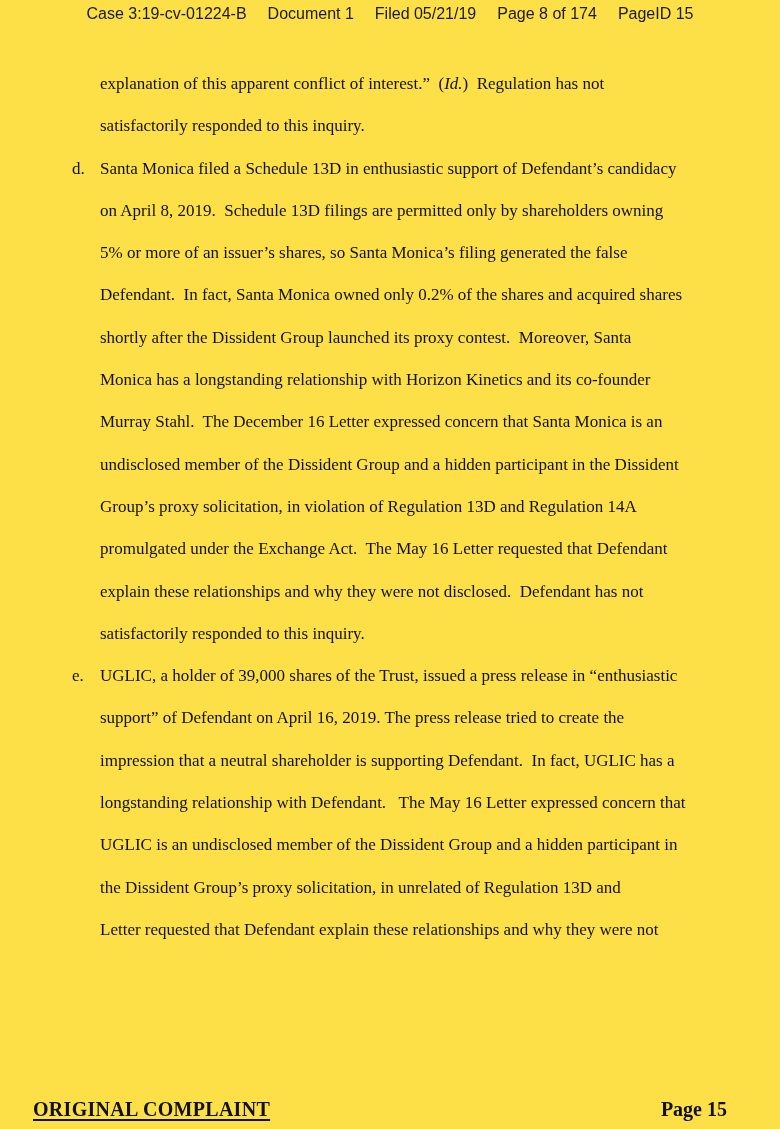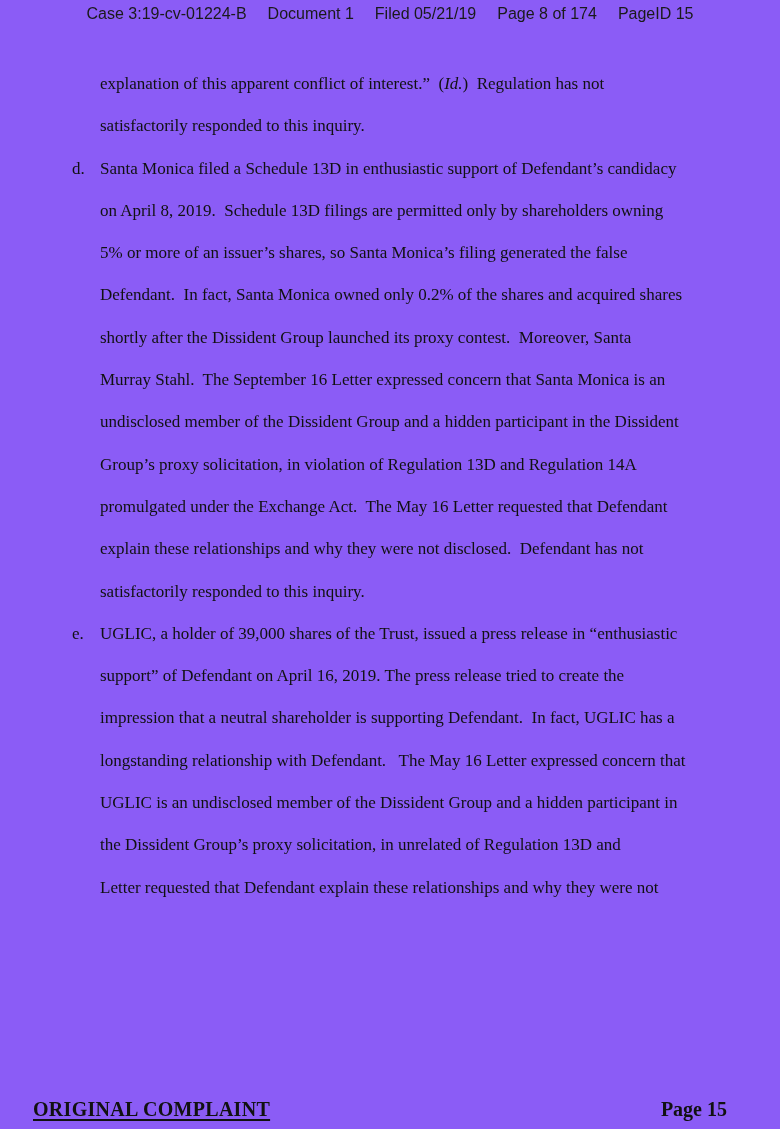--- a/index.html
+++ b/index.html
@@ -5,21 +5,21 @@
   html, body {
     margin: 0;
     padding: 0;
     background: #e8e8e8;
   }
   .page {
     position: relative;
     width: 780px;
     height: 1129px;
     margin: 0 auto;
-    background: #8b5cf6;
+    background: #fde047;
     color: #141414;
     overflow: hidden;
   }
   .court-header {
     position: absolute;
     top: 5px;
     left: 0;
     right: 0;
     display: flex;
     justify-content: center;
@@ -77,21 +77,22 @@
   <div class="court-header" id="court-header"><span>Case 3:19-cv-01224-B</span><span>Document 1</span><span>Filed 05/21/19</span><span>Page 8 of 174</span><span>PageID 15</span></div>
 
   <div class="doc-body" id="doc-body">
       <div class="text-line"><span>explanation of this apparent conflict of interest.”  (</span><em>Id.</em><span>)  Regulation has not</span></div>
       <div class="text-line"><span>satisfactorily responded to this inquiry.</span></div>
       <div class="text-line"><span class="item-label">d.</span><span>Santa Monica filed a Schedule 13D in enthusiastic support of Defendant’s candidacy</span></div>
       <div class="text-line"><span>on April 8, 2019.  Schedule 13D filings are permitted only by shareholders owning</span></div>
       <div class="text-line"><span>5% or more of an issuer’s shares, so Santa Monica’s filing generated the false</span></div>
       <div class="text-line"><span>Defendant.  In fact, Santa Monica owned only 0.2% of the shares and acquired shares</span></div>
       <div class="text-line"><span>shortly after the Dissident Group launched its proxy contest.  Moreover, Santa</span></div>
-      <div class="text-line"><span>Murray Stahl.  The September 16 Letter expressed concern that Santa Monica is an</span></div>
+      <div class="text-line"><span>Monica has a longstanding relationship with Horizon Kinetics and its co-founder</span></div>
+      <div class="text-line"><span>Murray Stahl.  The December 16 Letter expressed concern that Santa Monica is an</span></div>
       <div class="text-line"><span>undisclosed member of the Dissident Group and a hidden participant in the Dissident</span></div>
       <div class="text-line"><span>Group’s proxy solicitation, in violation of Regulation 13D and Regulation 14A</span></div>
       <div class="text-line"><span>promulgated under the Exchange Act.  The May 16 Letter requested that Defendant</span></div>
       <div class="text-line"><span>explain these relationships and why they were not disclosed.  Defendant has not</span></div>
       <div class="text-line"><span>satisfactorily responded to this inquiry.</span></div>
       <div class="text-line"><span class="item-label">e.</span><span>UGLIC, a holder of 39,000 shares of the Trust, issued a press release in “enthusiastic</span></div>
       <div class="text-line"><span>support” of Defendant on April 16, 2019. The press release tried to create the</span></div>
       <div class="text-line"><span>impression that a neutral shareholder is supporting Defendant.  In fact, UGLIC has a</span></div>
       <div class="text-line"><span>longstanding relationship with Defendant.   The May 16 Letter expressed concern that</span></div>
       <div class="text-line"><span>UGLIC is an undisclosed member of the Dissident Group and a hidden participant in</span></div>

